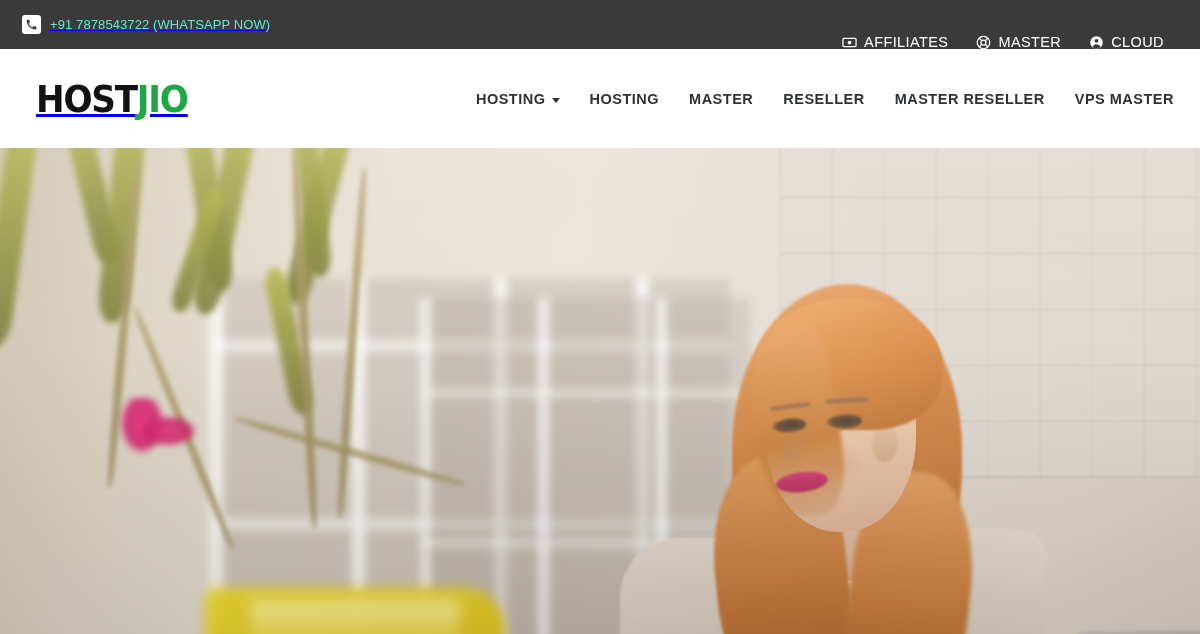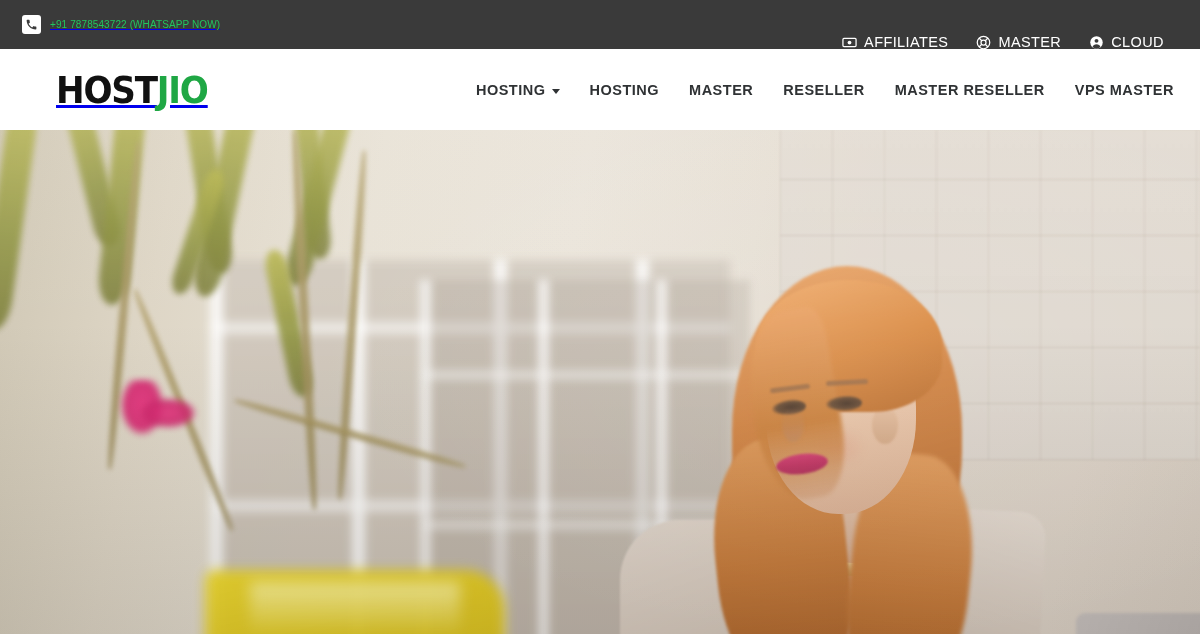--- a/index.html
+++ b/index.html
@@ -36,22 +36,22 @@
     background: #ffffff;
     border-radius: 3px;
     display: flex;
     align-items: center;
     justify-content: center;
     flex: none;
   }
   .wa-icon svg { display: block; }
 
   .phone-text {
-    color: #22c55e;
-    font-size: 10px;
+    color: #5eead4;
+    font-size: 13px;
     letter-spacing: .1px;
     white-space: nowrap;
   }
 
   .topbar-right {
     display: flex;
     align-items: center;
     gap: 28px;
     padding-right: 12px;
     margin-top: 35px;
@@ -65,26 +65,26 @@
     font-size: 14.5px;
     letter-spacing: .4px;
     text-decoration: none;
     white-space: nowrap;
     cursor: pointer;
   }
   .util-link svg { display: block; flex: none; }
 
   
   .header {
-    height: 81px;
+    height: 99px;
     background: #ffffff;
     display: flex;
     align-items: center;
     justify-content: space-between;
-    padding: 0 26px 0 56px;
+    padding: 0 26px 0 36px;
   }
 
   .logo {
     font-size: 38px;
     font-weight: 800;
     letter-spacing: -1.2px;
     line-height: 1;
     font-family: "DejaVu Sans", sans-serif;
     font-stretch: condensed;
     cursor: pointer;

